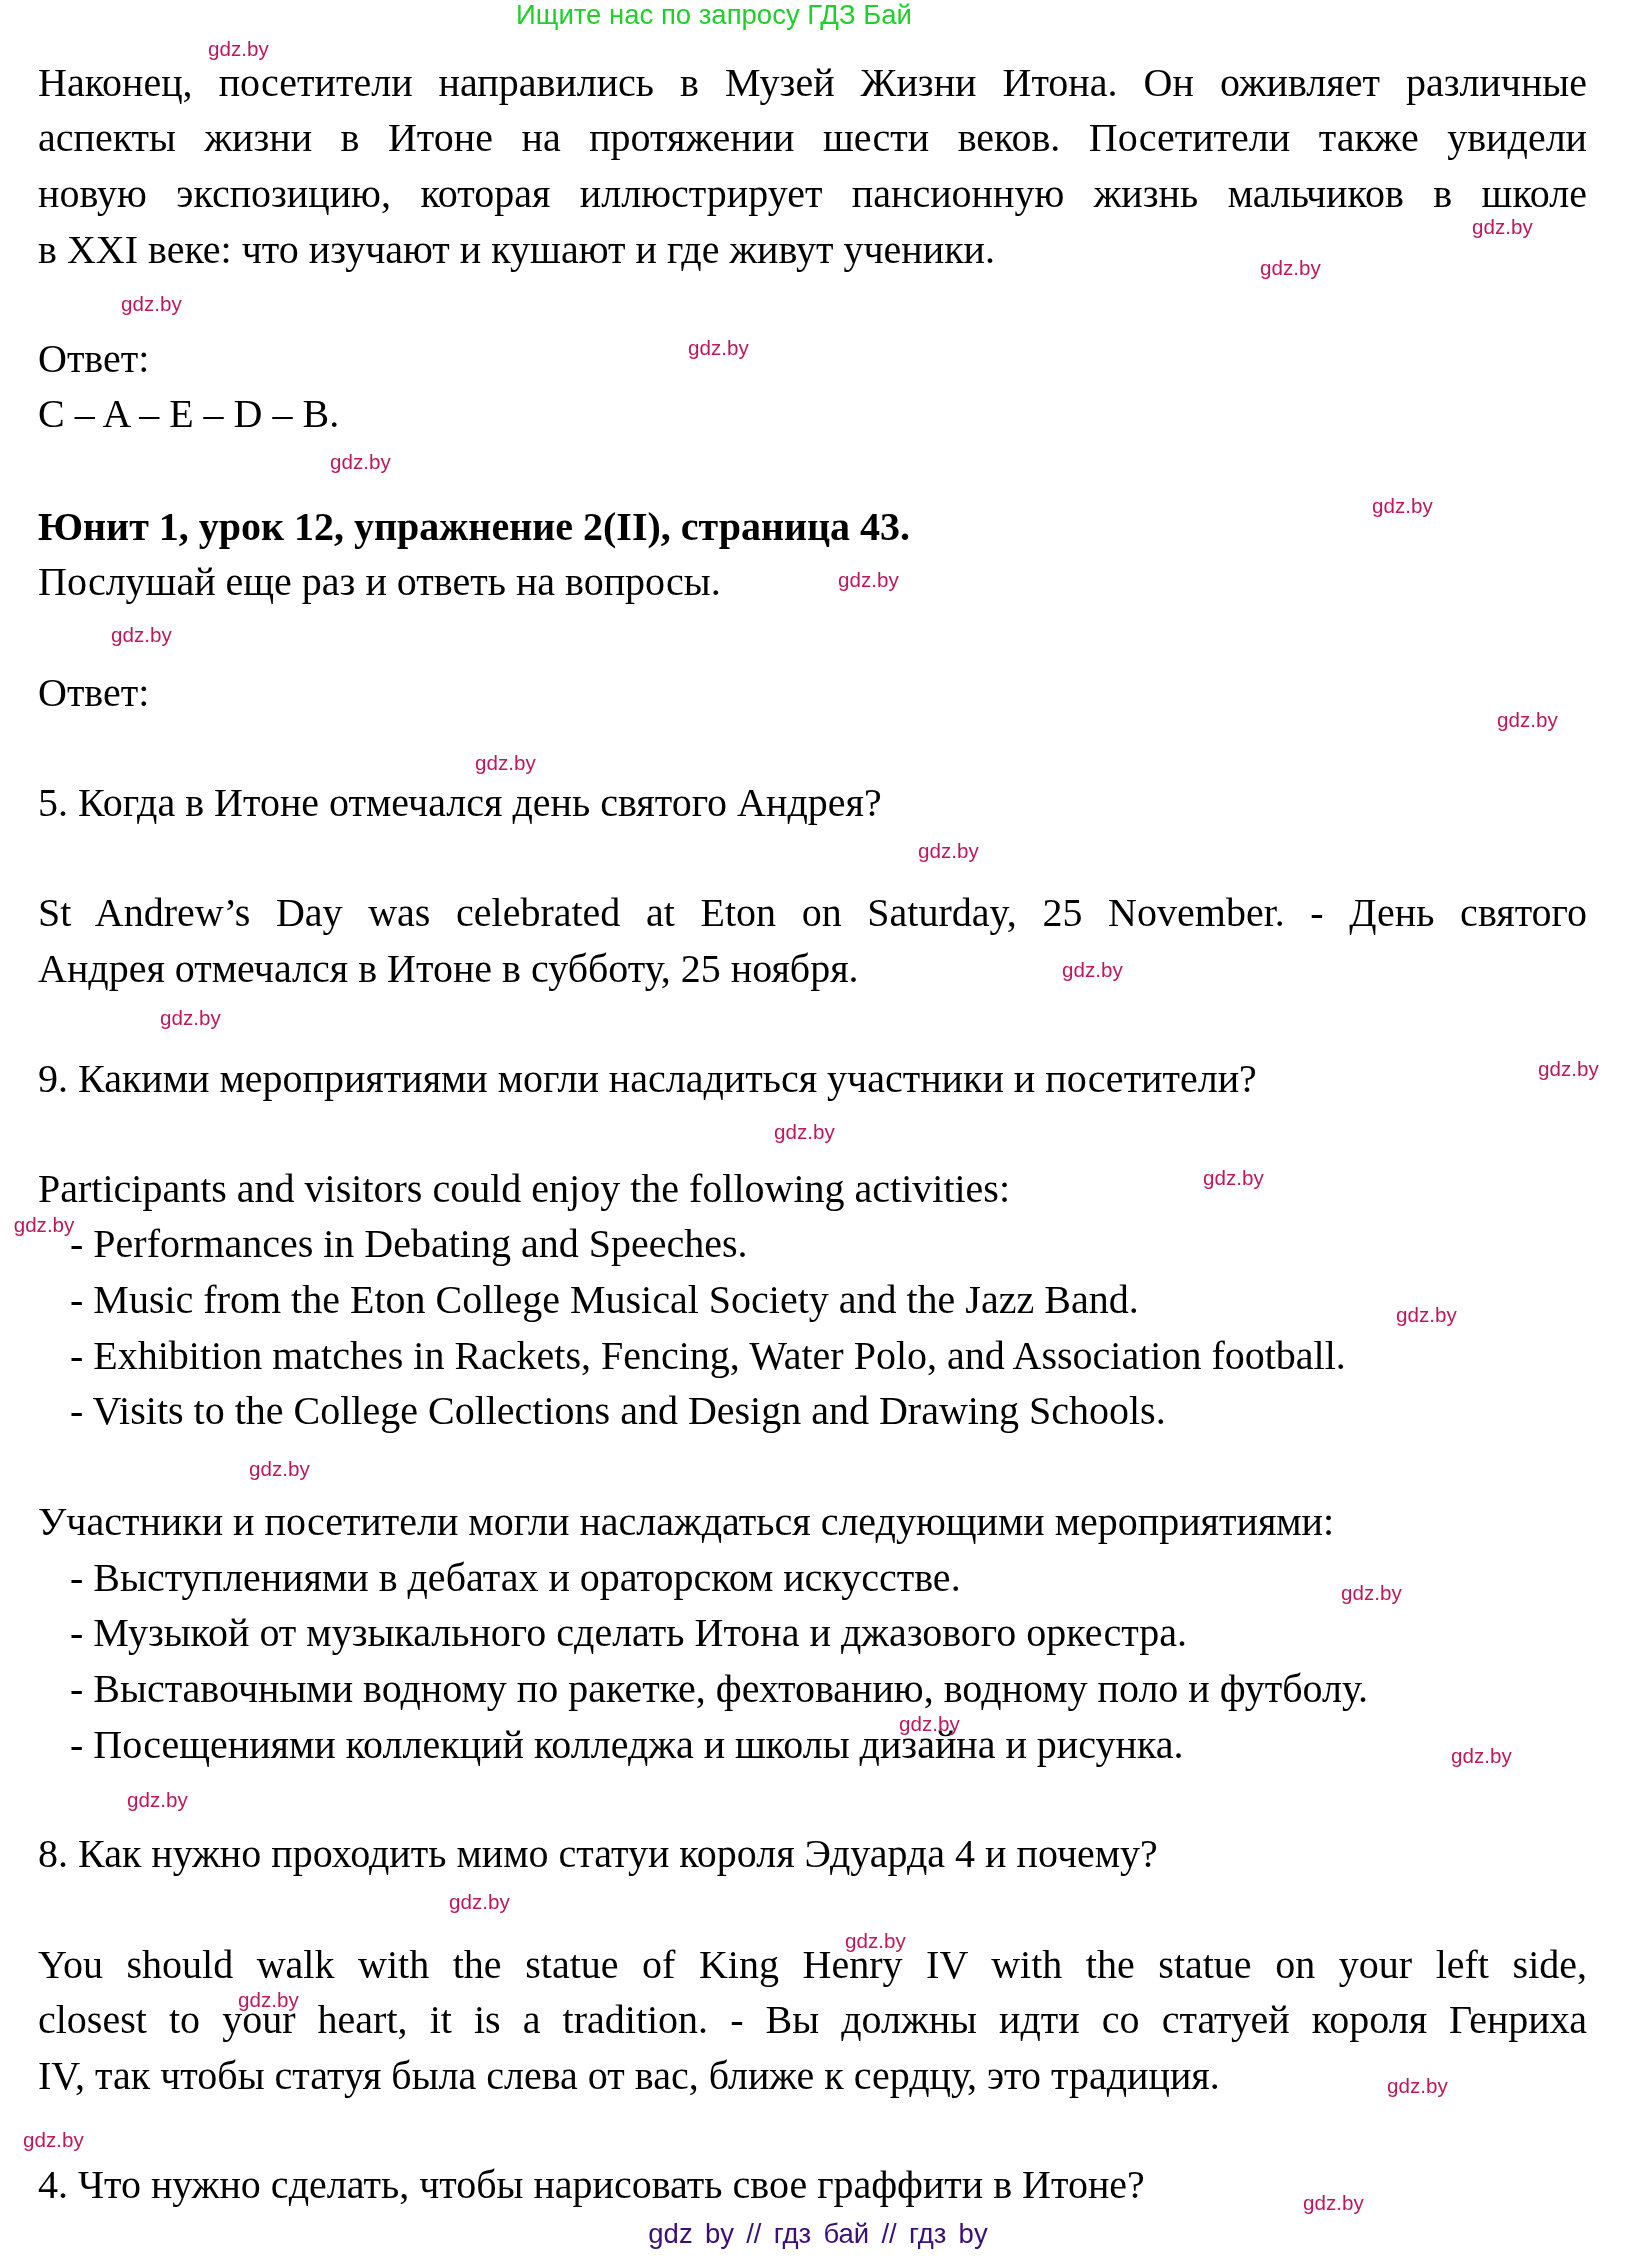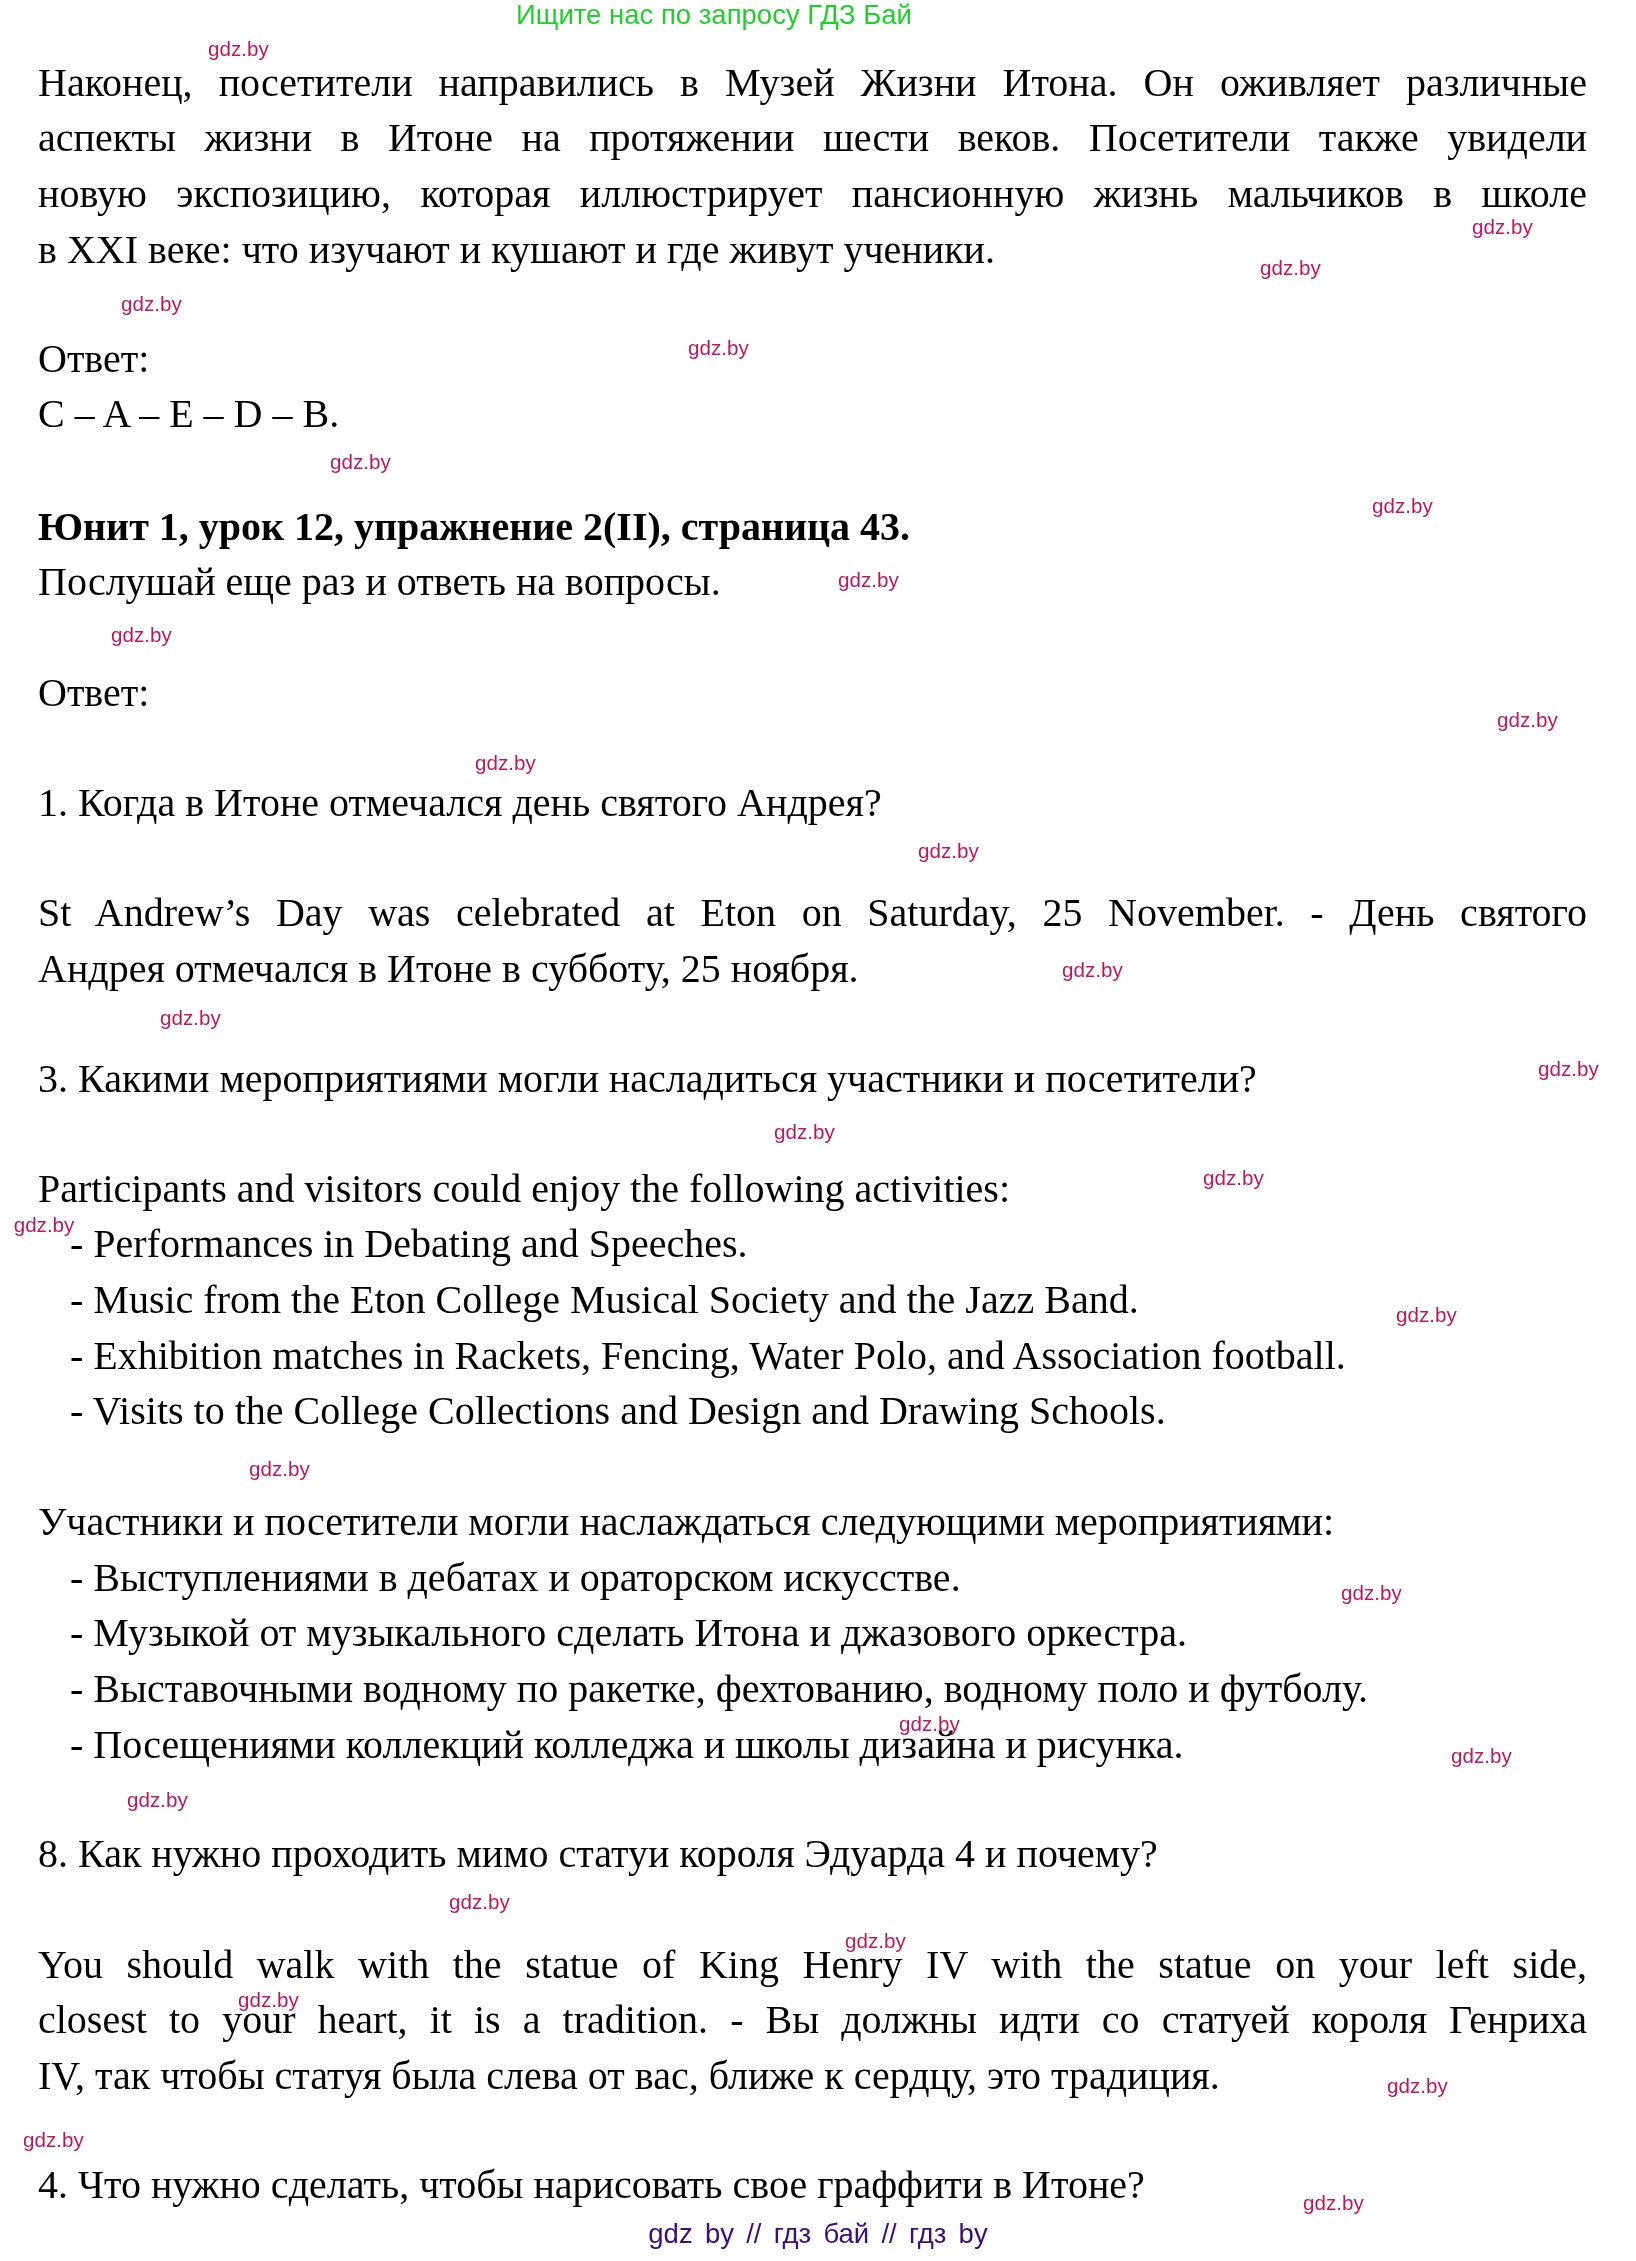--- a/index.html
+++ b/index.html
@@ -29,25 +29,25 @@
 <div class="abs line justified" style="top:171px">новую экспозицию, которая иллюстрирует пансионную жизнь мальчиков в школе</div>
 <div class="abs line" style="top:227px">в XXI веке: что изучают и кушают и где живут ученики.</div>
 
 <div class="abs line" style="top:336px">Ответ:</div>
 <div class="abs line" style="top:391px">C – A – E – D – B.</div>
 
 <div class="abs line bold" style="top:504px">Юнит 1, урок 12, упражнение 2(II), страница 43.</div>
 <div class="abs line" style="top:559px">Послушай еще раз и ответь на вопросы.</div>
 <div class="abs line" style="top:670px">Ответ:</div>
 
-<div class="abs line" style="top:780px">1. Когда в Итоне отмечался день святого Андрея?</div>
+<div class="abs line" style="top:780px">5. Когда в Итоне отмечался день святого Андрея?</div>
 <div class="abs line justified" style="top:890px">St Andrew’s Day was celebrated at Eton on Saturday, 25 November. - День святого</div>
 <div class="abs line" style="top:946px">Андрея отмечался в Итоне в субботу, 25 ноября.</div>
 
-<div class="abs line" style="top:1056px">3. Какими мероприятиями могли насладиться участники и посетители?</div>
+<div class="abs line" style="top:1056px">9. Какими мероприятиями могли насладиться участники и посетители?</div>
 <div class="abs line" style="top:1166px">Participants and visitors could enjoy the following activities:</div>
 <div class="abs line bullet" style="top:1221px">- Performances in Debating and Speeches.</div>
 <div class="abs line bullet" style="top:1277px">- Music from the Eton College Musical Society and the Jazz Band.</div>
 <div class="abs line bullet" style="top:1333px">- Exhibition matches in Rackets, Fencing, Water Polo, and Association football.</div>
 <div class="abs line bullet" style="top:1388px">- Visits to the College Collections and Design and Drawing Schools.</div>
 
 <div class="abs line" style="top:1499px">Участники и посетители могли наслаждаться следующими мероприятиями:</div>
 <div class="abs line bullet" style="top:1555px">- Выступлениями в дебатах и ораторском искусстве.</div>
 <div class="abs line bullet" style="top:1610px">- Музыкой от музыкального сделать Итона и джазового оркестра.</div>
 <div class="abs line bullet" style="top:1666px">- Выставочными водному по ракетке, фехтованию, водному поло и футболу.</div>

